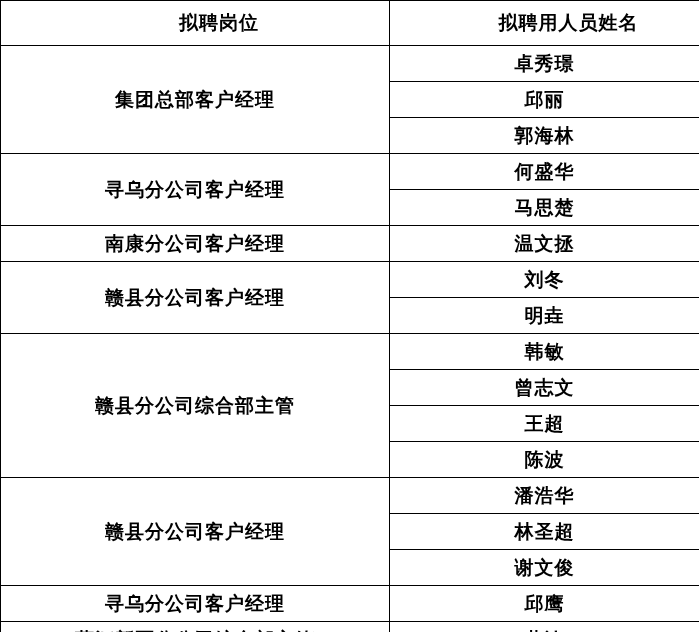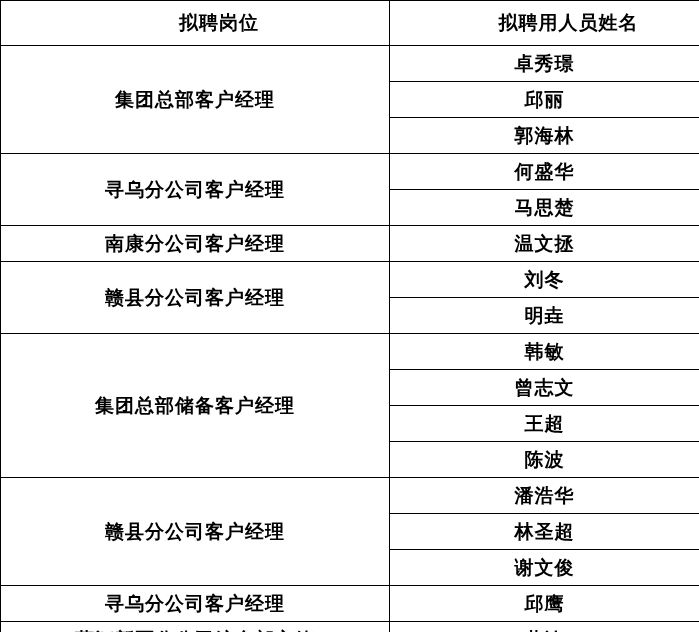--- a/index.html
+++ b/index.html
@@ -84,21 +84,21 @@
         <td class="name-cell">温文拯</td>
       </tr>
       <tr>
         <td class="position-cell" rowspan="2">赣县分公司客户经理</td>
         <td class="name-cell">刘冬</td>
       </tr>
       <tr>
         <td class="name-cell">明垚</td>
       </tr>
       <tr>
-        <td class="position-cell" rowspan="4">集团总部储备客户经理</td>
+        <td class="position-cell" rowspan="4">赣县分公司综合部主管</td>
         <td class="name-cell">韩敏</td>
       </tr>
       <tr>
         <td class="name-cell">曾志文</td>
       </tr>
       <tr>
         <td class="name-cell">王超</td>
       </tr>
       <tr>
         <td class="name-cell">陈波</td>

